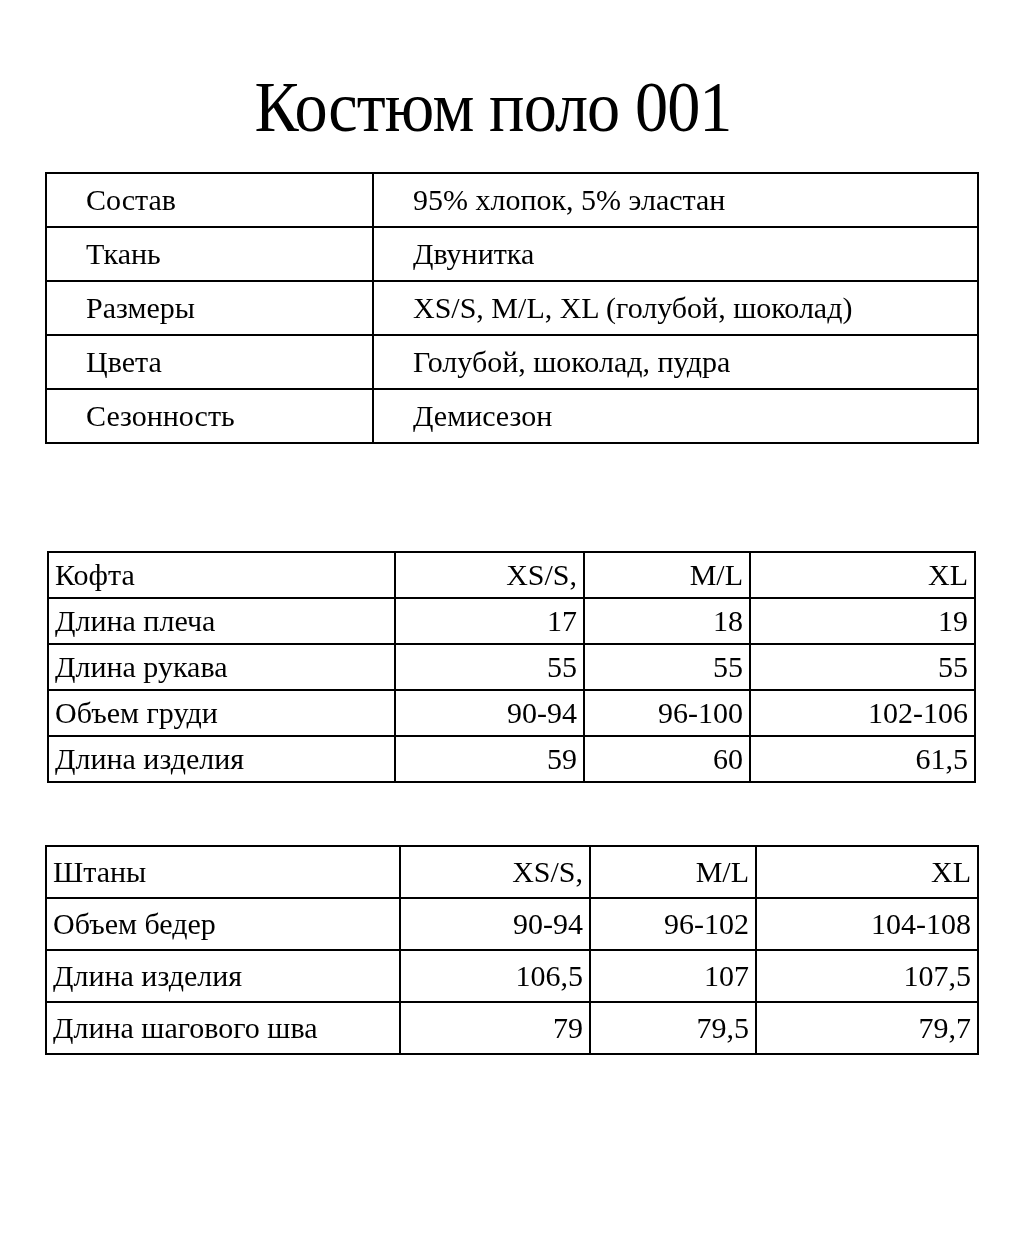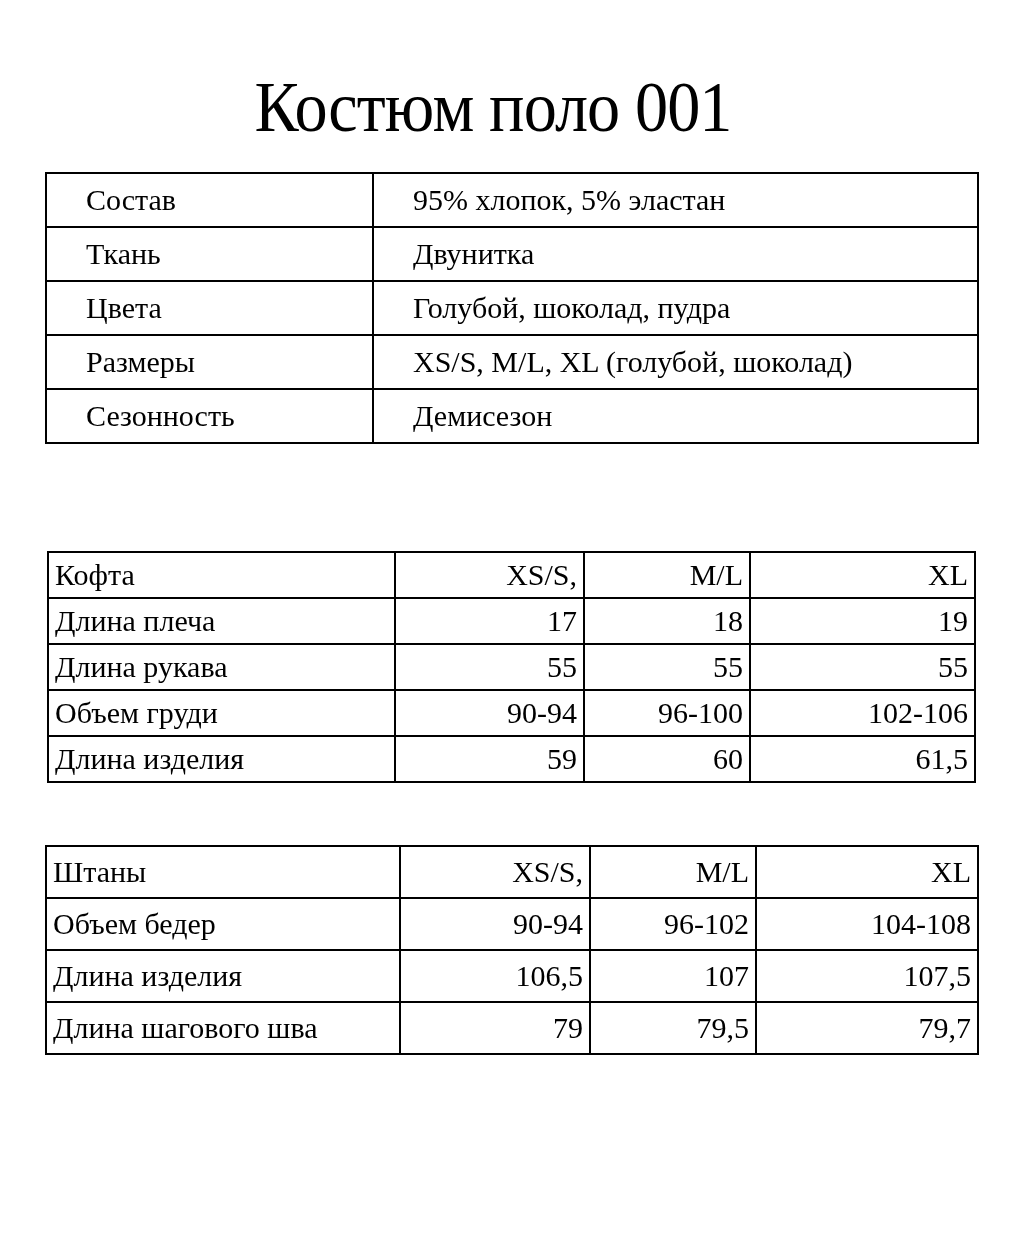--- a/index.html
+++ b/index.html
@@ -39,26 +39,26 @@
   <tbody>
       <tr>
     <td>Состав</td>
     <td>95% хлопок, 5% эластан</td>
   </tr>
   <tr>
     <td>Ткань</td>
     <td>Двунитка</td>
   </tr>
   <tr>
+    <td>Размеры</td>
+    <td>XS/S,  M/L,  XL (голубой, шоколад)</td>
+  </tr>
+  <tr>
     <td>Цвета</td>
     <td>Голубой, шоколад, пудра</td>
-  </tr>
-  <tr>
-    <td>Размеры</td>
-    <td>XS/S,  M/L,  XL (голубой, шоколад)</td>
   </tr>
   <tr>
     <td>Сезонность</td>
     <td>Демисезон</td>
   </tr>
 </tbody>
   </table>
 
 <table id="jacket">
   <colgroup>

